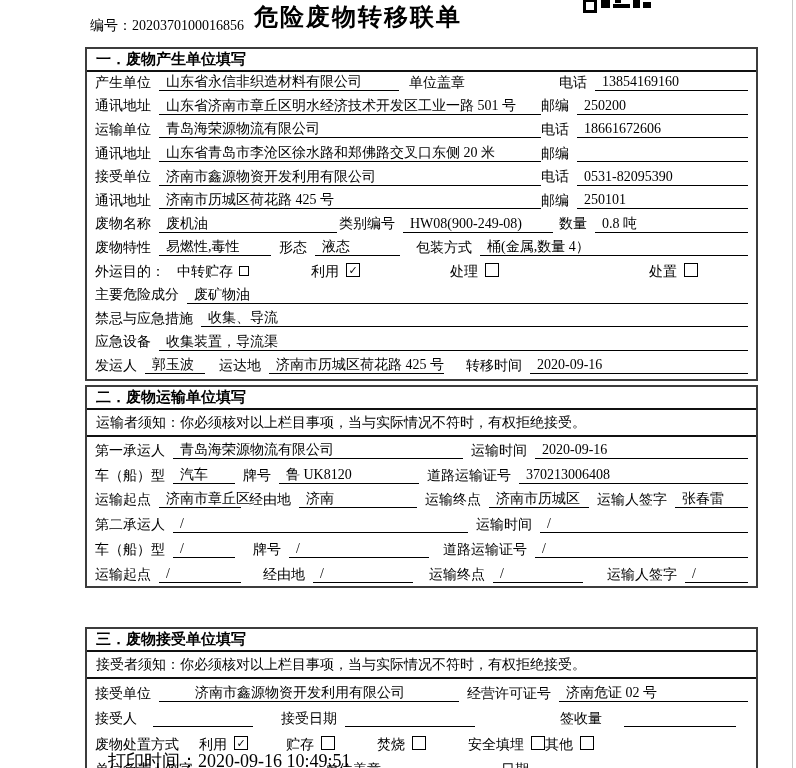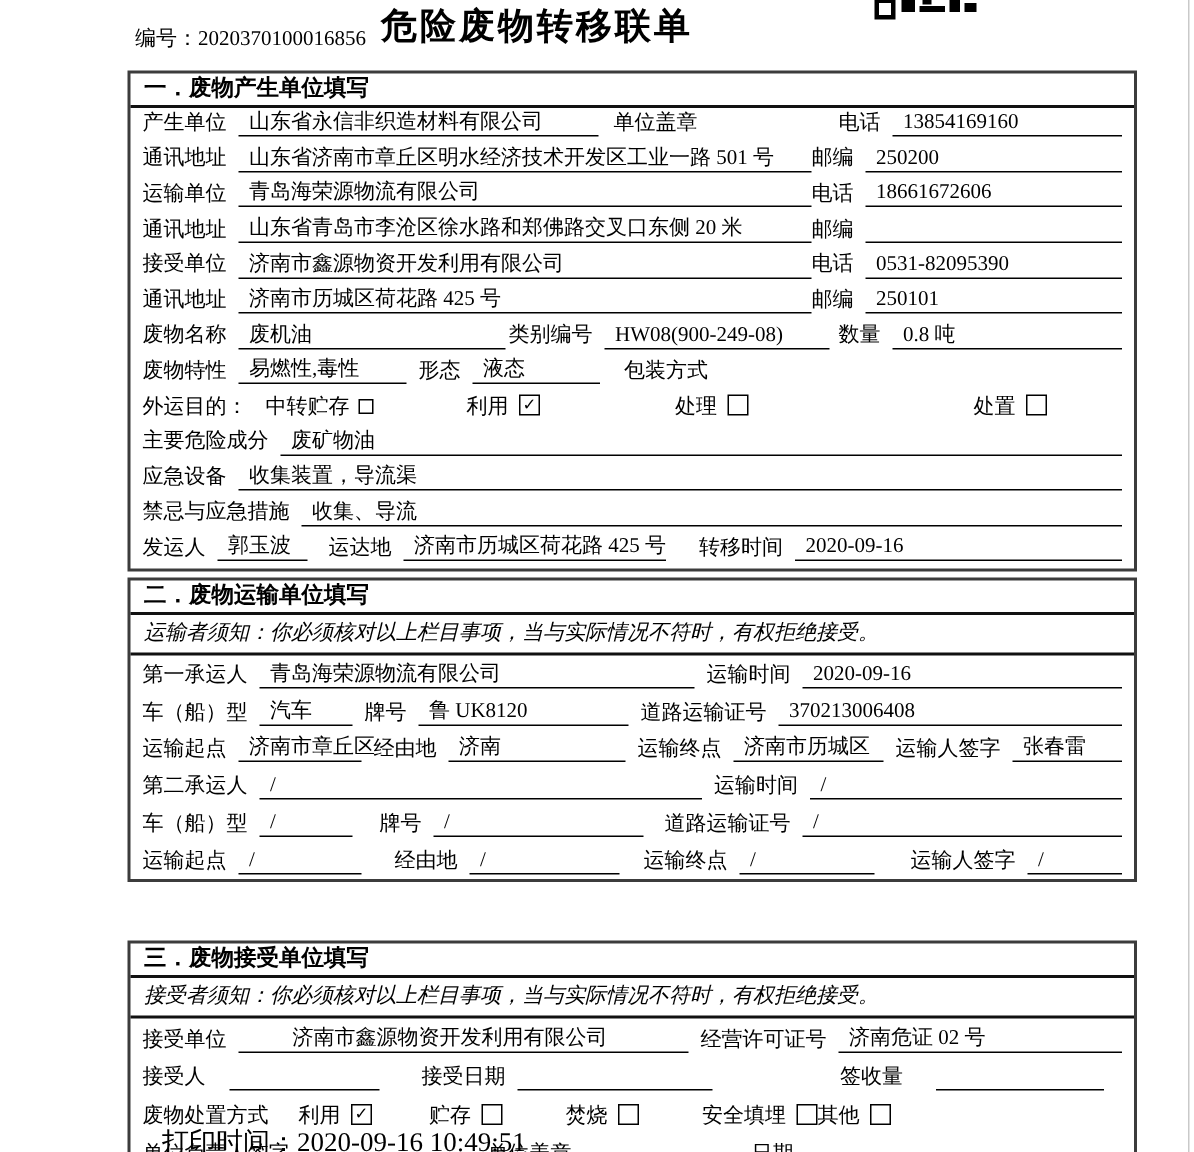--- a/index.html
+++ b/index.html
@@ -21,21 +21,21 @@
   .qr .q6{left:60px;top:2px;width:8px;height:6px;}
 
   
   .sec{position:absolute;left:85px;width:673px;border:2px solid #3c3c3c;box-sizing:border-box;background:#fff;}
   .sec1{top:47px;height:334px;}
   .sec2{top:385px;height:203px;}
   .sec3{top:627px;height:156px;}
   .sec-title{height:23px;line-height:21px;padding-left:9px;font-size:15px;font-weight:bold;
              border-bottom:2px solid #111;box-sizing:border-box;}
   .notice{height:27px;line-height:25px;padding-left:9px;font-size:14px;
-          border-bottom:2px solid #111;box-sizing:border-box;white-space:nowrap;font-style:italic;}
+          border-bottom:2px solid #111;box-sizing:border-box;white-space:nowrap;}
 
   .row{display:flex;align-items:flex-end;padding:0 8px 3px 8px;box-sizing:border-box;white-space:nowrap;}
   .sec1 .row{height:23.6px;align-items:center;}
   .sec2 .row{height:24.8px;}
   .sec3 .row{height:25.5px;}
   .lbl{margin-right:8px;line-height:17px;}
   .u{border-bottom:1px solid #000;height:18px;line-height:17px;padding:0 3px 0 7px;box-sizing:border-box;}
   .u.fill{flex:1;}
 
   
@@ -120,20 +120,21 @@
       <span class="lbl" style="margin-left:6px">数量</span>
       <span class="u fill">0.8 吨</span>
     </div>
 
     <div class="row">
       <span class="lbl">废物特性</span>
       <span class="u" style="width:112px">易燃性,毒性</span>
       <span class="lbl" style="margin-left:8px">形态</span>
       <span class="u" style="width:85px">液态</span>
       <span class="lbl" style="margin-left:16px">包装方式</span>
+      <span class="u fill">桶(金属,数量 4）</span>
     </div>
 
     <div class="row">
       <span class="lbl">外运目的：</span>
       <span class="opt" style="margin-left:4px">
         <span>中转贮存</span>
         <span class="cb sm"></span>
       </span>
       <span class="opt" style="margin-left:62px">
         <span>利用</span>
@@ -148,27 +149,27 @@
         <span class="cb"></span>
       </span>
     </div>
 
     <div class="row">
       <span class="lbl">主要危险成分</span>
       <span class="u fill">废矿物油</span>
     </div>
 
     <div class="row">
+      <span class="lbl">禁忌与应急措施</span>
+      <span class="u fill">收集、导流</span>
+    </div>
+
+    <div class="row">
       <span class="lbl">应急设备</span>
       <span class="u fill">收集装置，导流渠</span>
-    </div>
-
-    <div class="row">
-      <span class="lbl">禁忌与应急措施</span>
-      <span class="u fill">收集、导流</span>
     </div>
 
     <div class="row">
       <span class="lbl">发运人</span>
       <span class="u" style="width:60px">郭玉波</span>
       <span class="lbl" style="margin-left:14px">运达地</span>
       <span class="u" style="width:175px">济南市历城区荷花路 425 号</span>
       <span class="lbl" style="margin-left:22px">转移时间</span>
       <span class="u fill">2020-09-16</span>
     </div>

